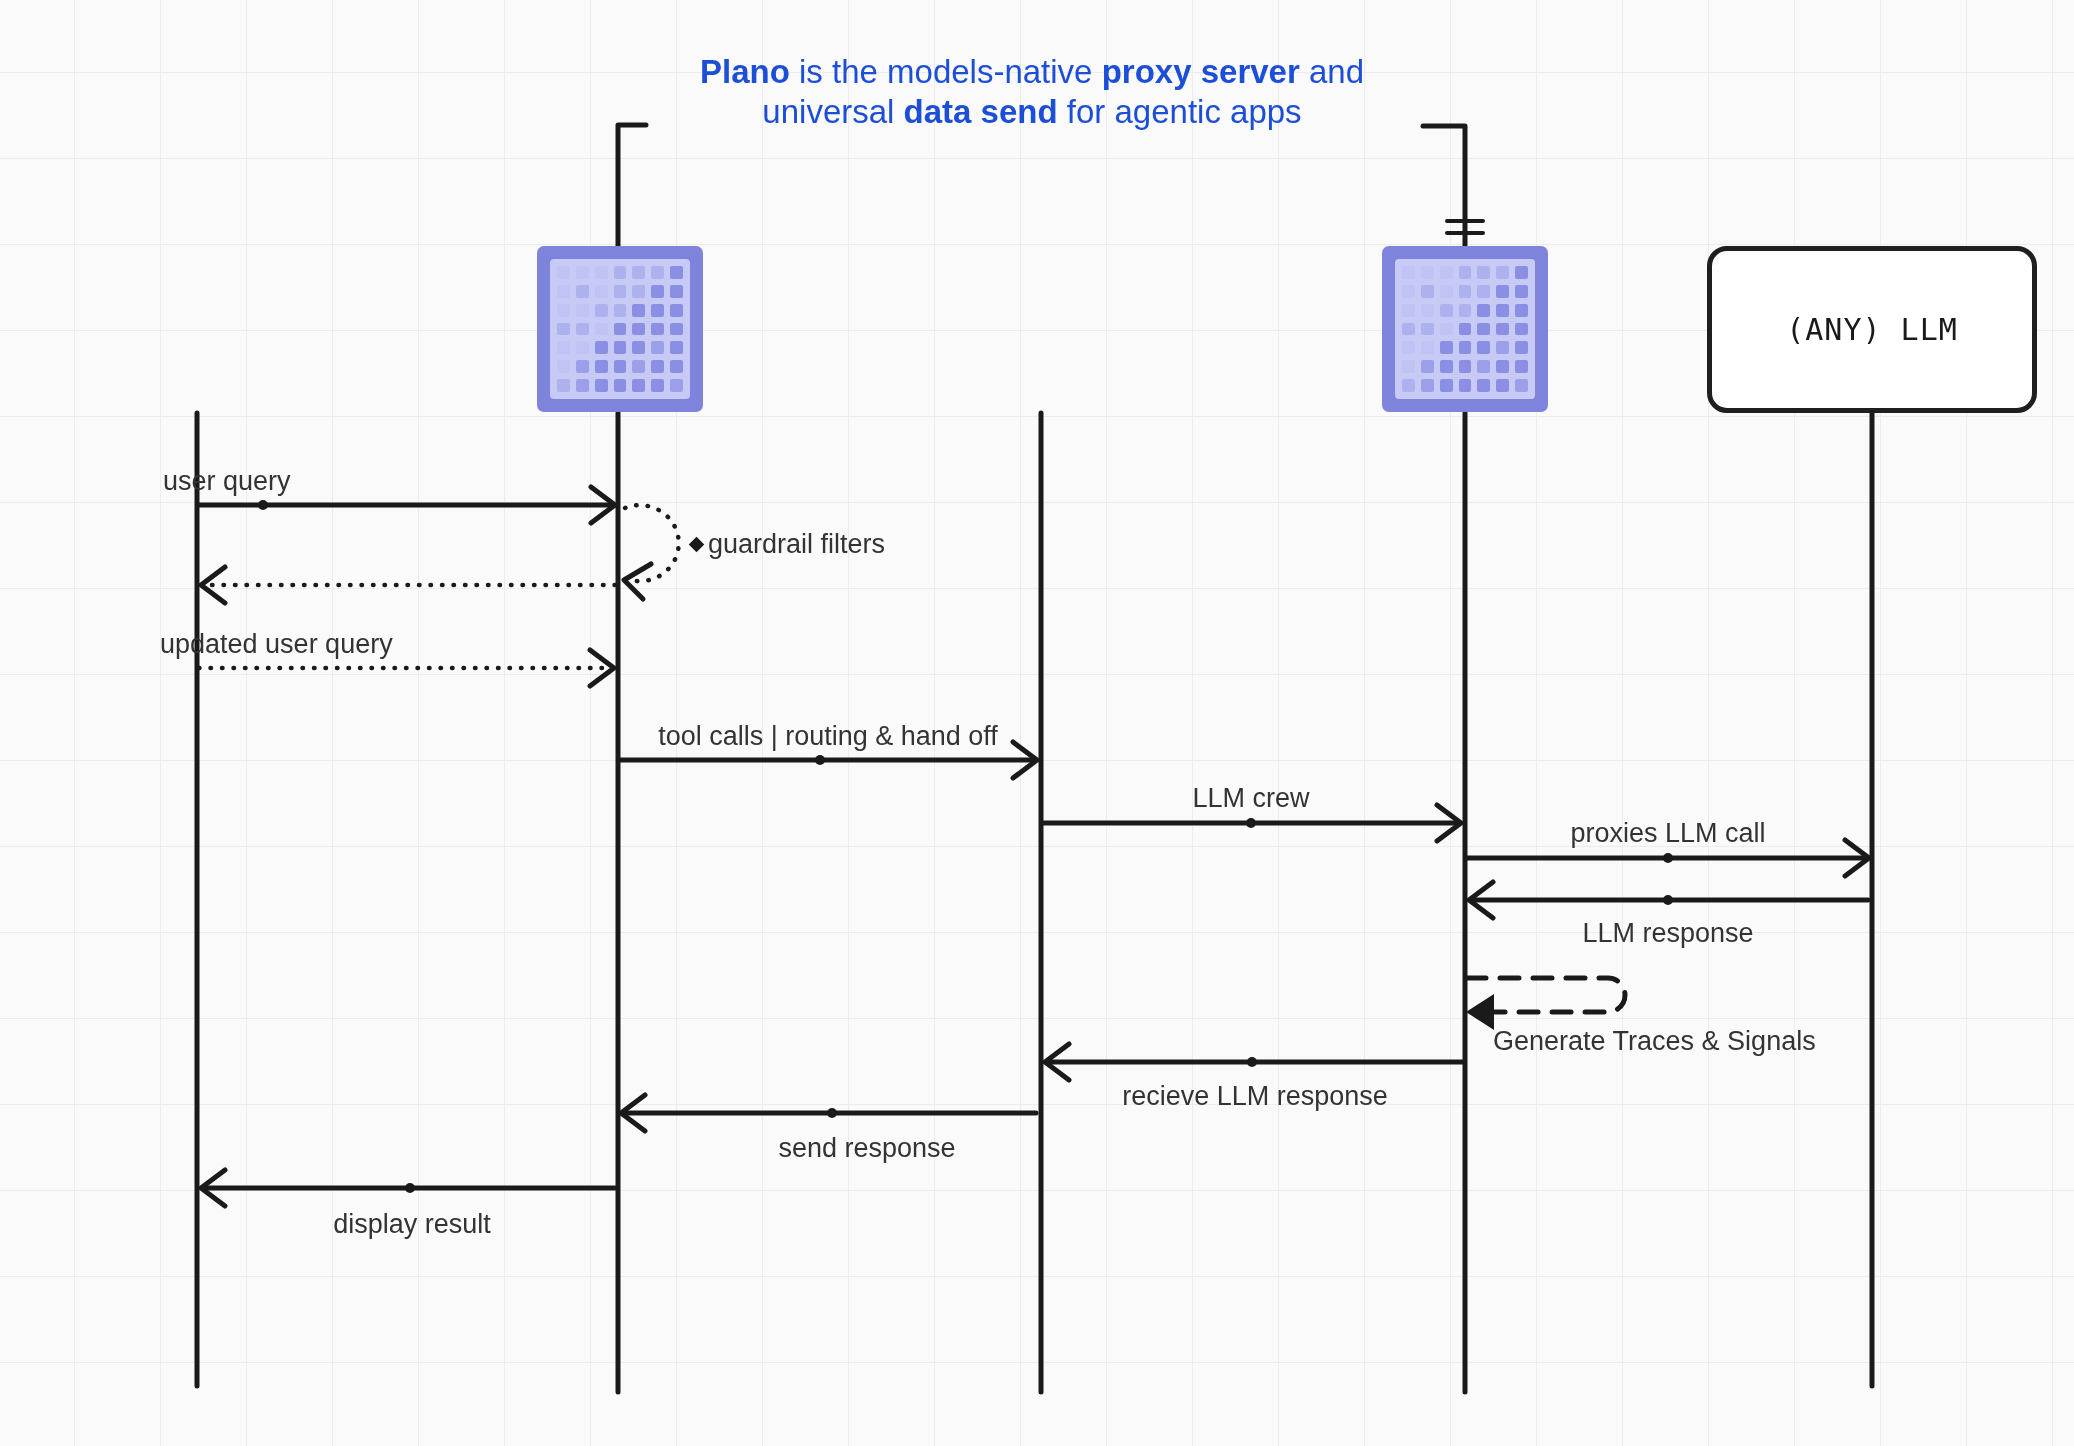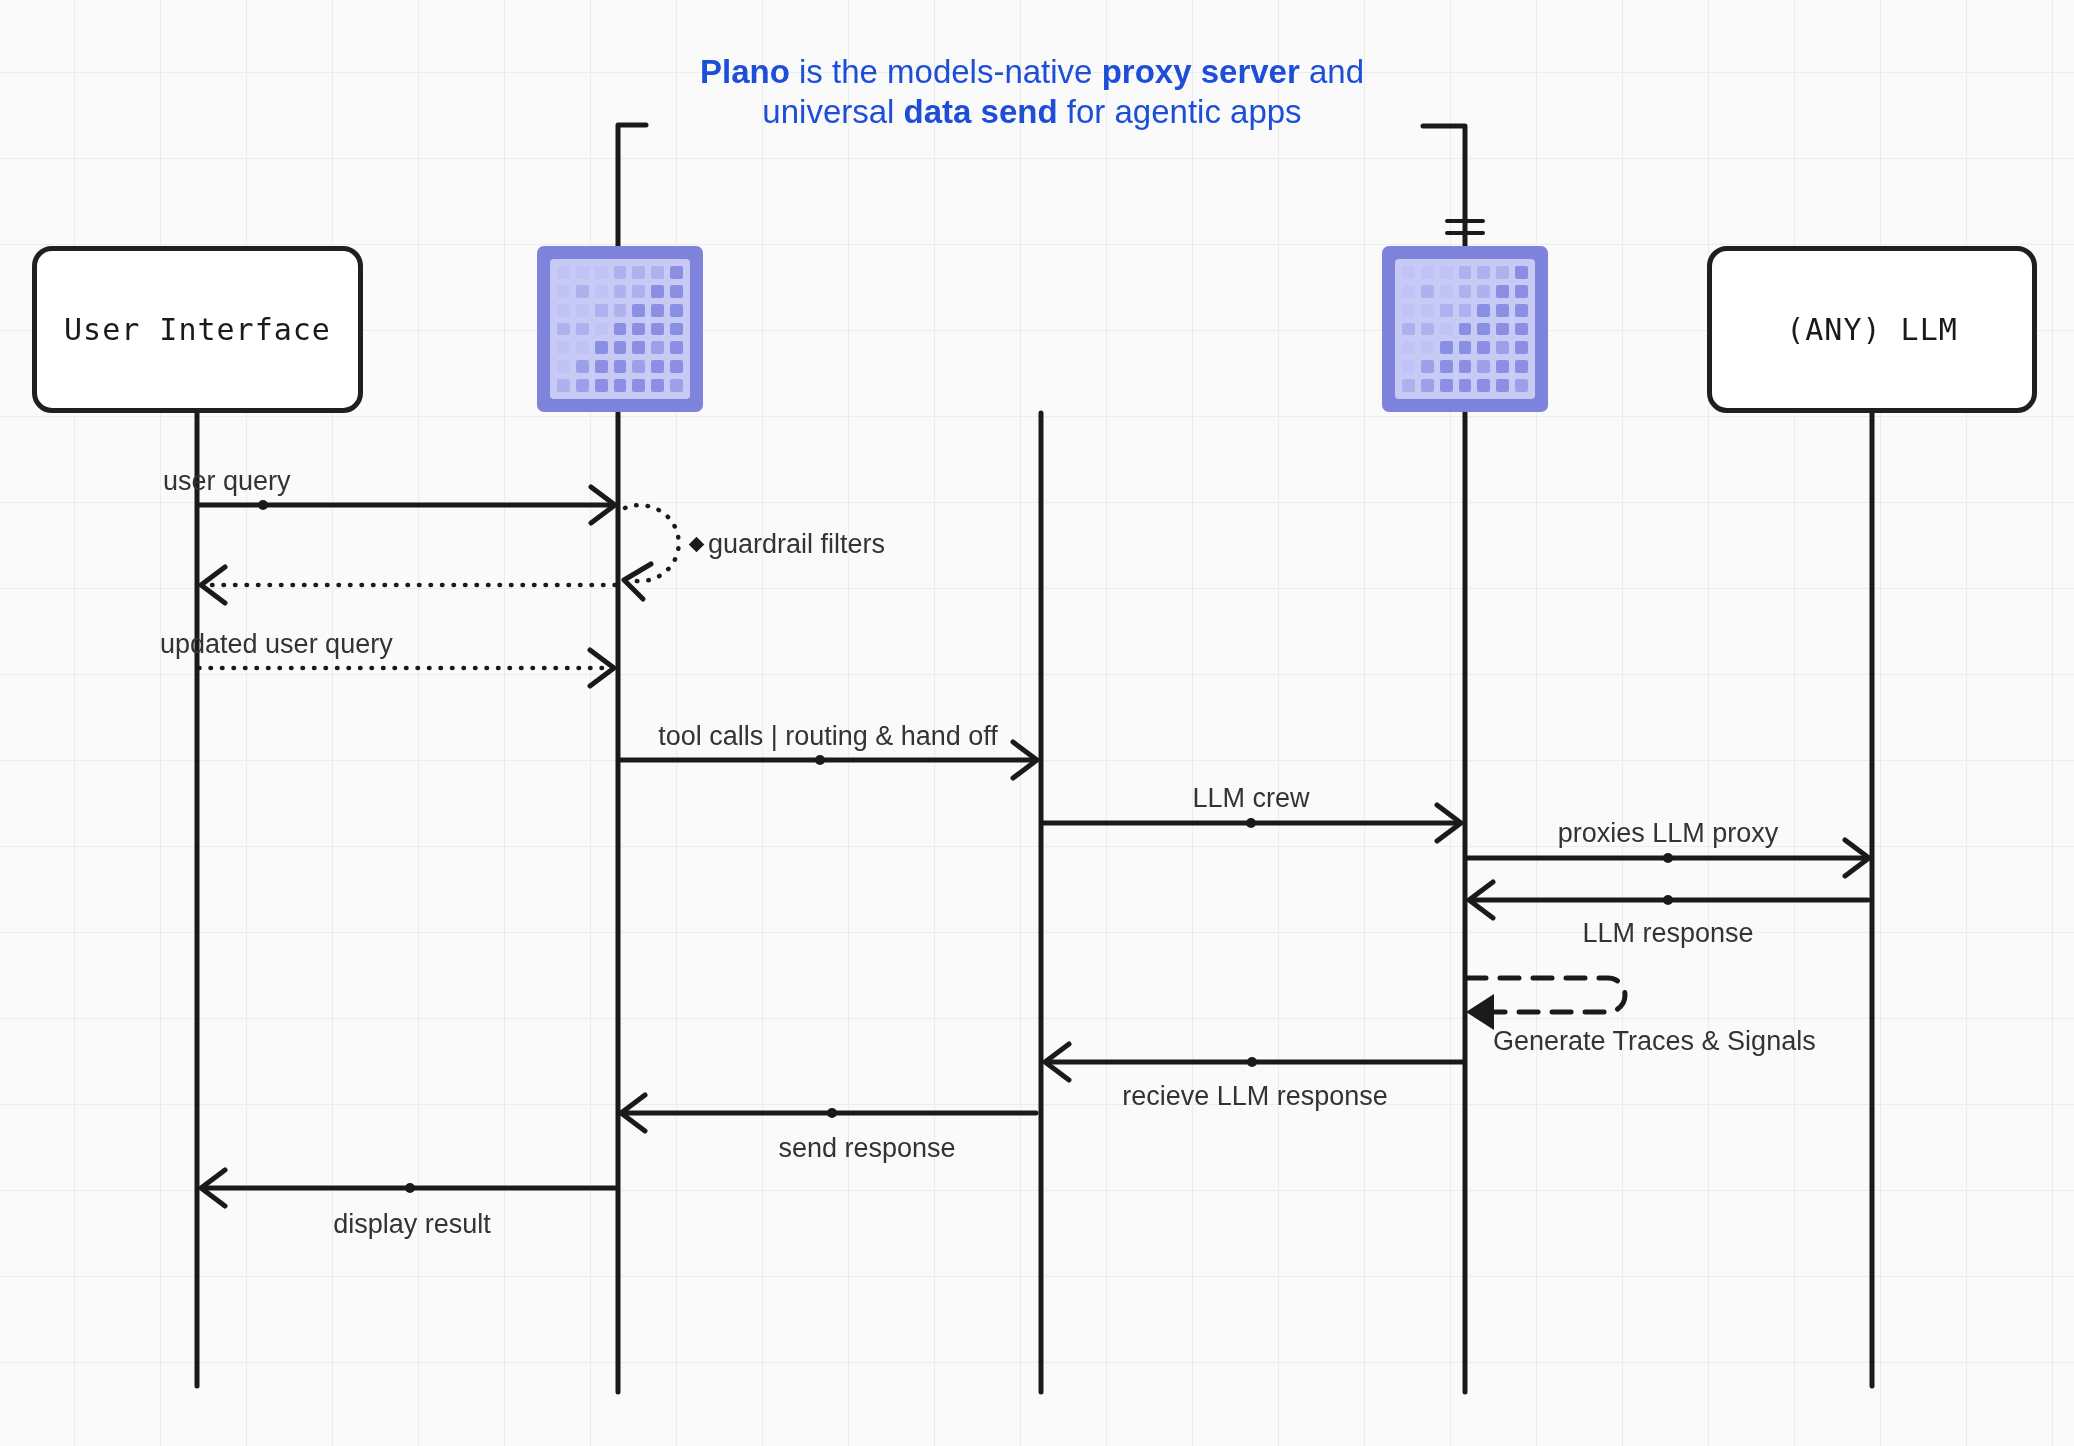--- a/index.html
+++ b/index.html
@@ -162,23 +162,20 @@
         <circle cx="410" cy="1188" r="5" fill="#1a1a1a" stroke="none"></circle>
       </g>
     </g>
   </svg>
 
   <div class="title">
     <div><b>Plano</b><span> is the models-native </span><b>proxy server</b><span> and</span></div>
     <div><span>universal </span><b>data send</b><span> for agentic apps</span></div>
   </div>
 
-  <div class="actor ui">
-    <span>User Interface</span>
-  </div>
 
   <div class="plano left">
     <div class="panel">
       <div class="grid">
           <div style="background: rgb(192, 195, 243);"></div>
           <div style="background: rgb(192, 195, 243);"></div>
           <div style="background: rgb(192, 195, 243);"></div>
           <div style="background: rgb(173, 177, 238);"></div>
           <div style="background: rgb(173, 177, 238);"></div>
           <div style="background: rgb(173, 177, 238);"></div>
@@ -288,20 +285,20 @@
 
   <div class="actor llm">
     <span>(ANY) LLM</span>
   </div>
 
   <div class="msg" style="left:163px;top:466px;">user query</div>
   <div class="msg" style="left:708px;top:529px;">guardrail filters</div>
   <div class="msg" style="left:160px;top:629px;">updated user query</div>
   <div class="msg center" style="left:828px;top:721px;">tool calls | routing &amp; hand off</div>
   <div class="msg center" style="left:1251px;top:783px;">LLM crew</div>
-  <div class="msg center" style="left:1668px;top:818px;">proxies LLM proxy</div>
+  <div class="msg center" style="left:1668px;top:818px;">proxies LLM call</div>
   <div class="msg center" style="left:1668px;top:918px;">LLM response</div>
   <div class="msg" style="left:1493px;top:1026px;">Generate Traces &amp; Signals</div>
   <div class="msg center" style="left:1255px;top:1081px;">recieve LLM response</div>
   <div class="msg center" style="left:833px;top:1133px;margin-left:34px;">send response</div>
   <div class="msg center" style="left:412px;top:1209px;">display result</div>
 
 </div>
 
 </body></html>

